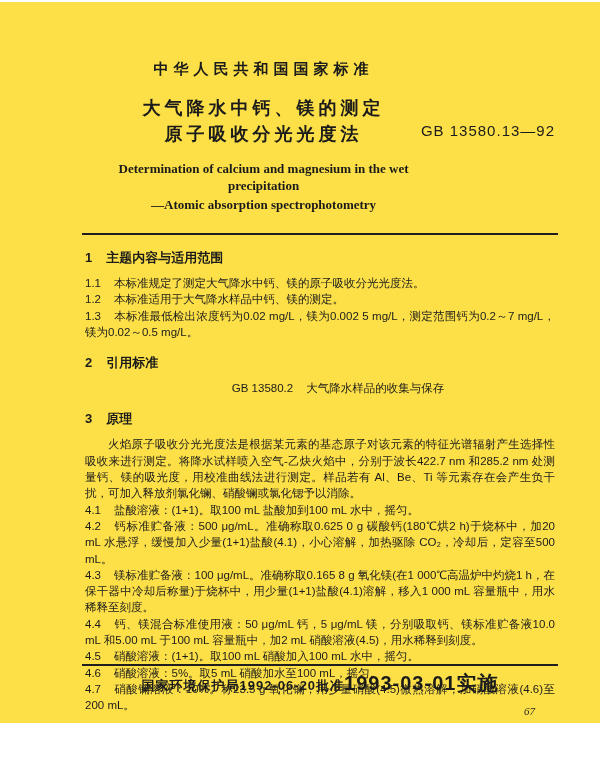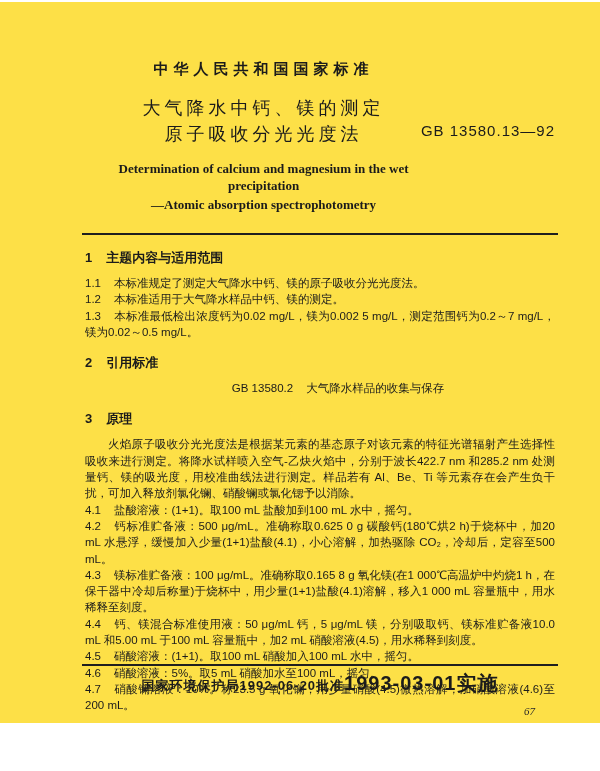--- a/index.html
+++ b/index.html
@@ -15,21 +15,21 @@
     overflow:hidden;
   }
   
   .doc-header { position:relative; }
   .header-left { width:76%; text-align:center; }
   .std-label {
     font-size:15px; font-weight:bold; letter-spacing:5px;
     margin-bottom:16px; white-space:nowrap;
   }
   .title-cn {
-    font-size:18px; font-weight:normal; letter-spacing:4px;
+    font-size:18px; font-weight:bold; letter-spacing:4px;
     line-height:26px; margin:0; white-space:nowrap;
   }
   .title-en {
     font-family:"Liberation Serif", serif;
     font-weight:bold; font-size:13px; line-height:17px;
     margin-top:13px;
   }
   .title-en.sub { margin-top:2px; }
   .std-code {
     position:absolute; right:0; top:62px;

